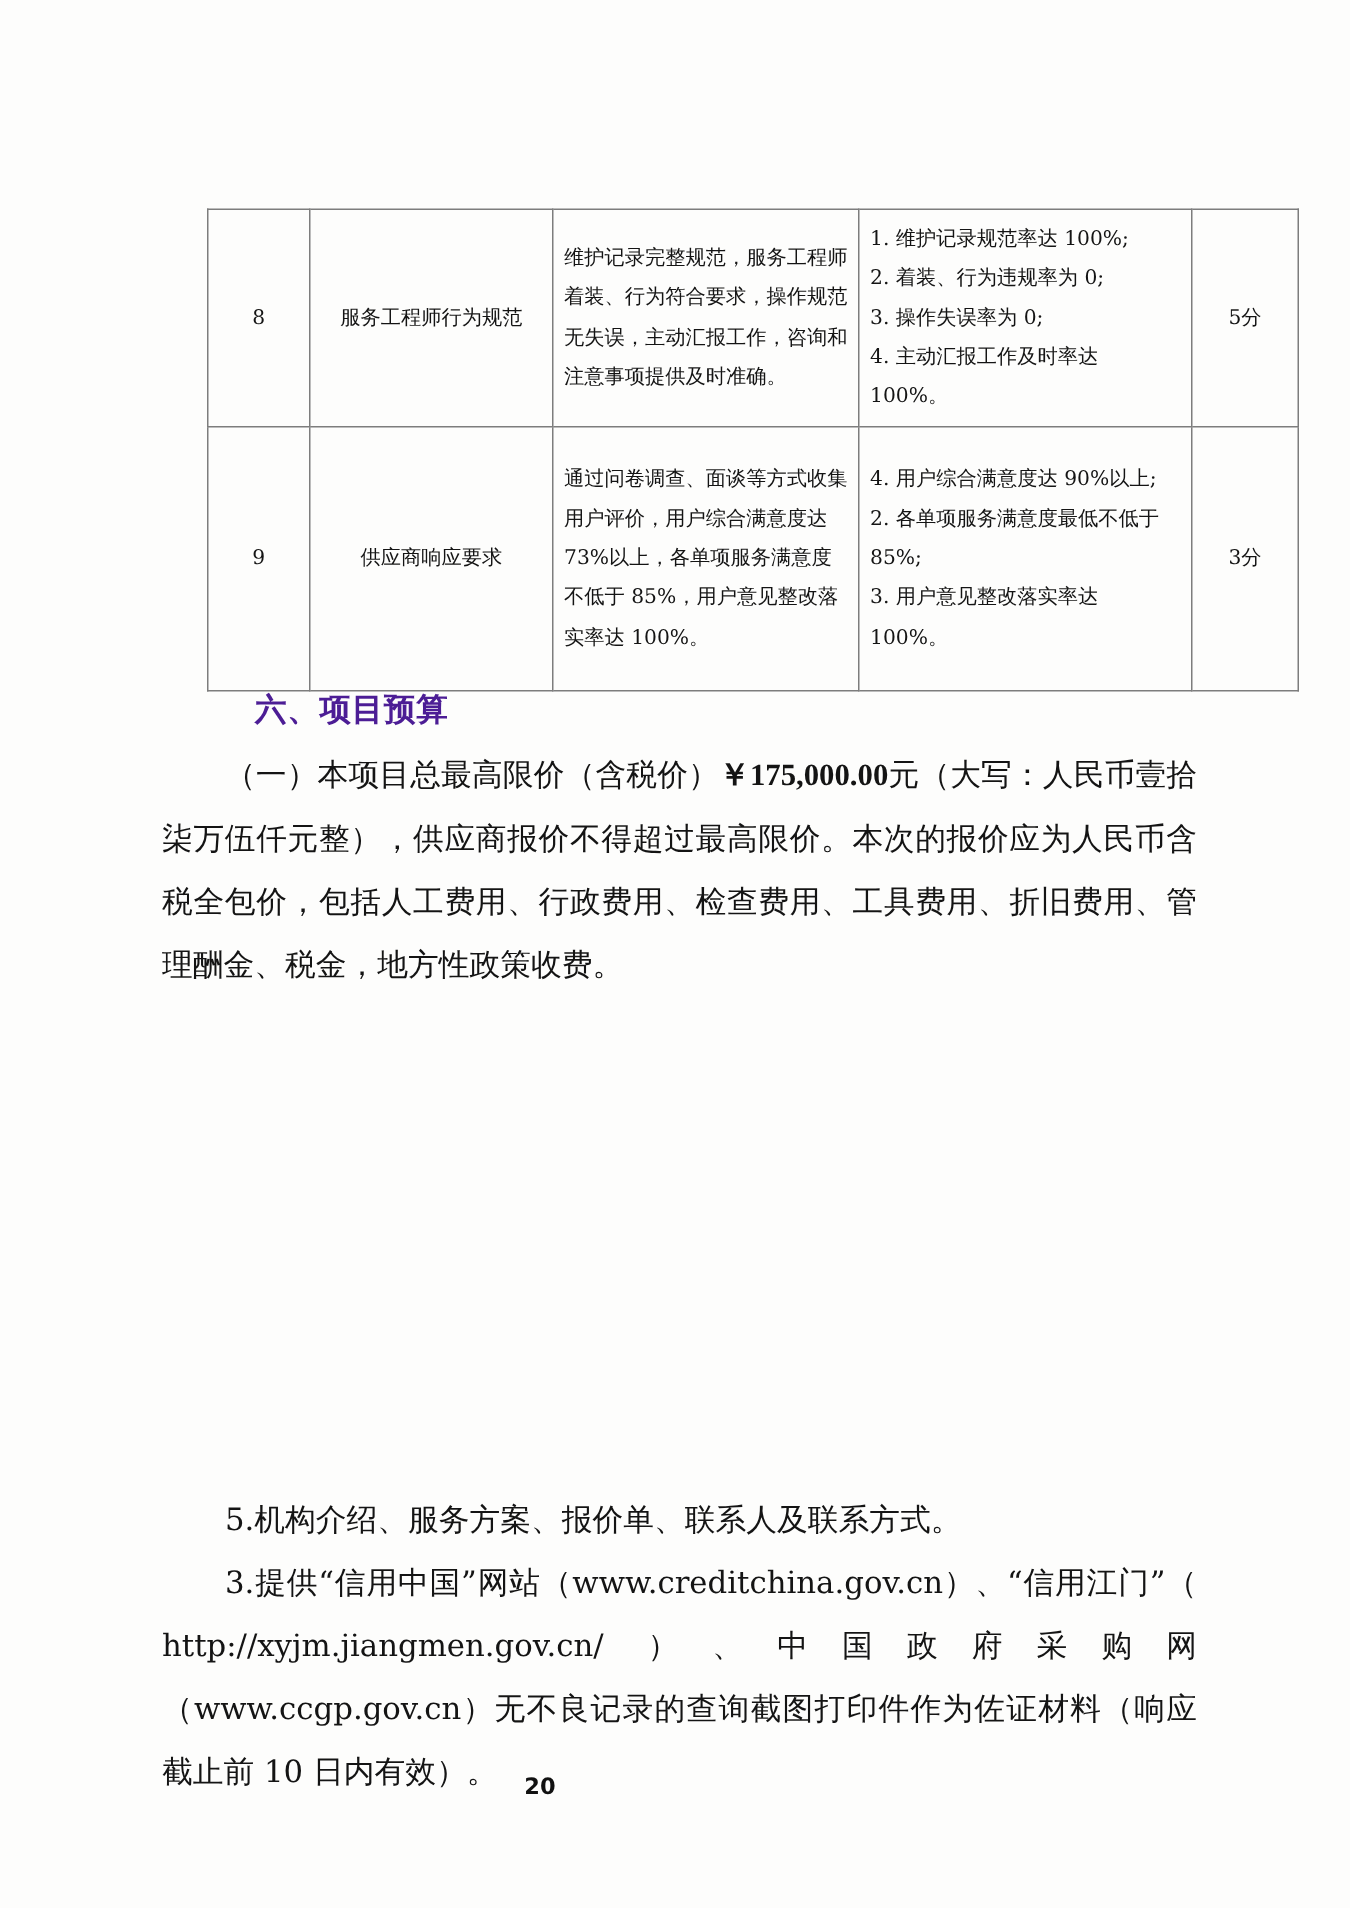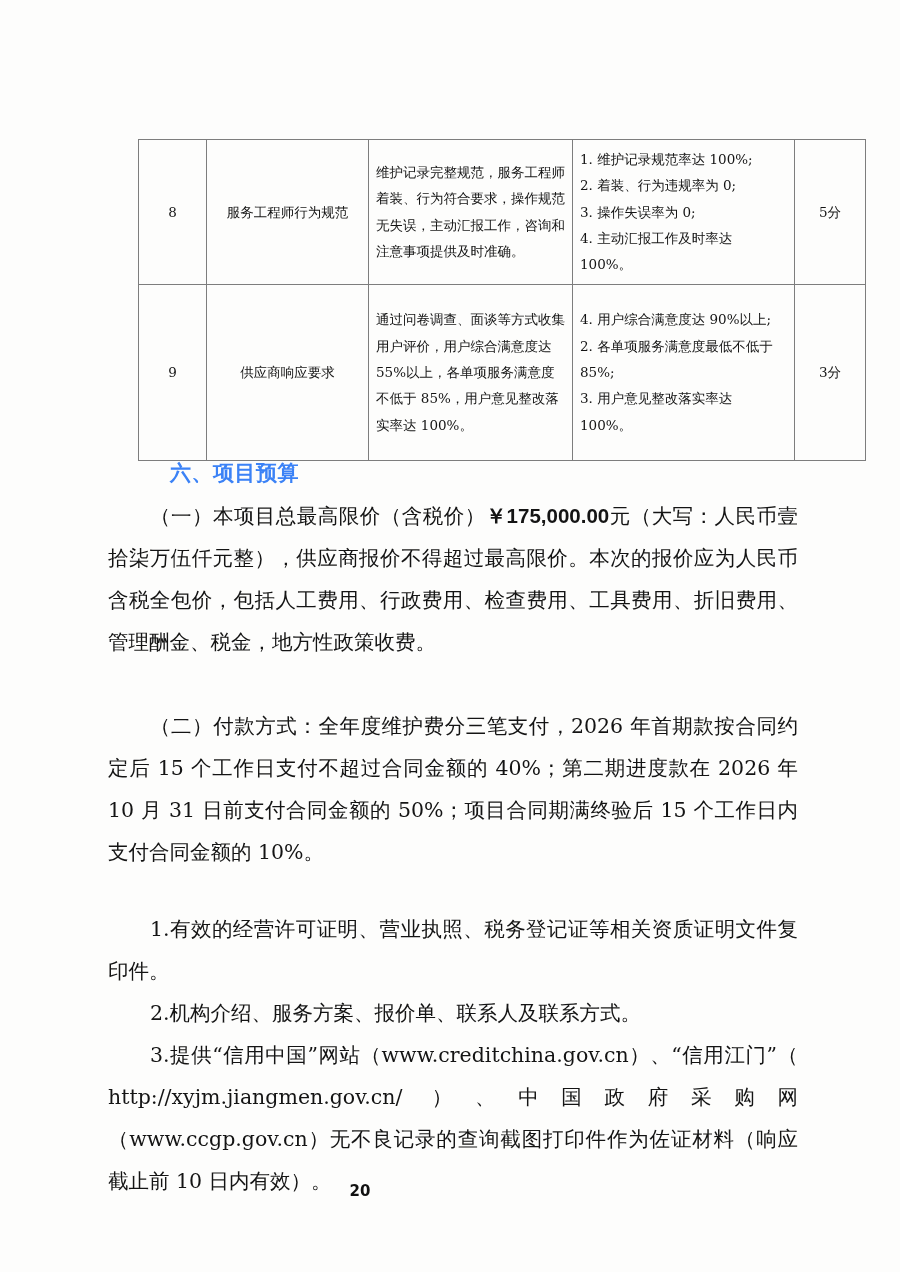--- a/index.html
+++ b/index.html
@@ -48,36 +48,36 @@
   td.c-score  { width: 56px;  text-align: center; margin-left: 35px; }
   .cell-lines > div { white-space: normal; }
 
   
   .heading {
     position: absolute;
     font-family: Liberation Mono, monospace;
     font-weight: bold;
     font-size: 21px;
     letter-spacing: 0.5px;
-    color: #3b82f6;
+    color: #4c1d95;
   }
   .para {
     position: absolute;
     left: 108px;
     width: 690px;
     font-family: "DejaVu Serif", "Liberation Serif", serif;
     font-size: 20.5px;
     line-height: 42px;
     color: #141414;
     text-align: justify;
     text-justify: inter-character;
   }
   .para.indent { text-indent: 42px; }
   .para b { font-weight: bold; }
-  .latin { font-family: Liberation Sans, sans-serif; }
+  .latin { font-family: Liberation Serif, serif; }
 
   #page-number {
     position: absolute;
     left: 0;
     top: 1182px;
     width: 720px;
     text-align: center;
     font-family: "DejaVu Sans", "Liberation Sans", sans-serif;
     font-weight: bold;
     font-size: 15px;
@@ -102,44 +102,42 @@
               <div>2. 着装、行为违规率为 0;</div>
               <div>3. 操作失误率为 0;</div>
               <div>4. 主动汇报工作及时率达 100%。</div>
             </div>
           </td>
           <td class="c-score">5分</td>
         </tr>
         <tr style="height:176px;">
           <td class="c-no">9</td>
           <td class="c-item">供应商响应要求</td>
-          <td class="c-desc">通过问卷调查、面谈等方式收集用户评价，用户综合满意度达 55%以上，各单项服务满意度不低于 85%，用户意见整改落实率达 100%。</td>
+          <td class="c-desc">通过问卷调查、面谈等方式收集用户评价，用户综合满意度达 73%以上，各单项服务满意度不低于 85%，用户意见整改落实率达 100%。</td>
           <td class="c-crit">
             <div class="cell-lines">
               <div>4. 用户综合满意度达 90%以上;</div>
               <div>2. 各单项服务满意度最低不低于 85%;</div>
               <div>3. 用户意见整改落实率达 100%。</div>
             </div>
           </td>
           <td class="c-score">3分</td>
         </tr>
       </tbody>
     </table>
   </div>
 
   <div class="heading" style="left:170px; top:459px;">六、项目预算</div>
 
   <div class="para indent" style="top:495px;">
     <span>（一）本项目总最高限价（含税价）</span><b class="latin">￥175,000.00</b><span>元（大写：人民币壹拾柒万伍仟元整），供应商报价不得超过最高限价。本次的报价应为人民币含税全包价，包括人工费用、行政费用、检查费用、工具费用、折旧费用、管理酬金、税金，地方性政策收费。</span>
   </div>
 
-  <div class="para indent" style="top:705px;">（二）付款方式：全年度维护费分三笔支付，2026 年首期款按合同约定后 15 个工作日支付不超过合同金额的 40%；第二期进度款在 2026 年 10 月 31 日前支付合同金额的 50%；项目合同期满终验后 15 个工作日内支付合同金额的 10%。</div>
 
 
-  <div class="para indent" style="top:908px;">1.有效的经营许可证明、营业执照、税务登记证等相关资质证明文件复印件。</div>
 
-  <div class="para indent" style="top:992px;">2.机构介绍、服务方案、报价单、联系人及联系方式。</div>
+  <div class="para indent" style="top:992px;">5.机构介绍、服务方案、报价单、联系人及联系方式。</div>
 
   <div class="para indent" style="top:1034px;">3.提供“信用中国”网站（www.creditchina.gov.cn）、“信用江门”（ http://xyjm.jiangmen.gov.cn/ ）、中国政府采购网（www.ccgp.gov.cn）无不良记录的查询截图打印件作为佐证材料（响应截止前 10 日内有效）。</div>
 
   <div id="page-number">20</div>
 
 </div>
 
 </body></html>

